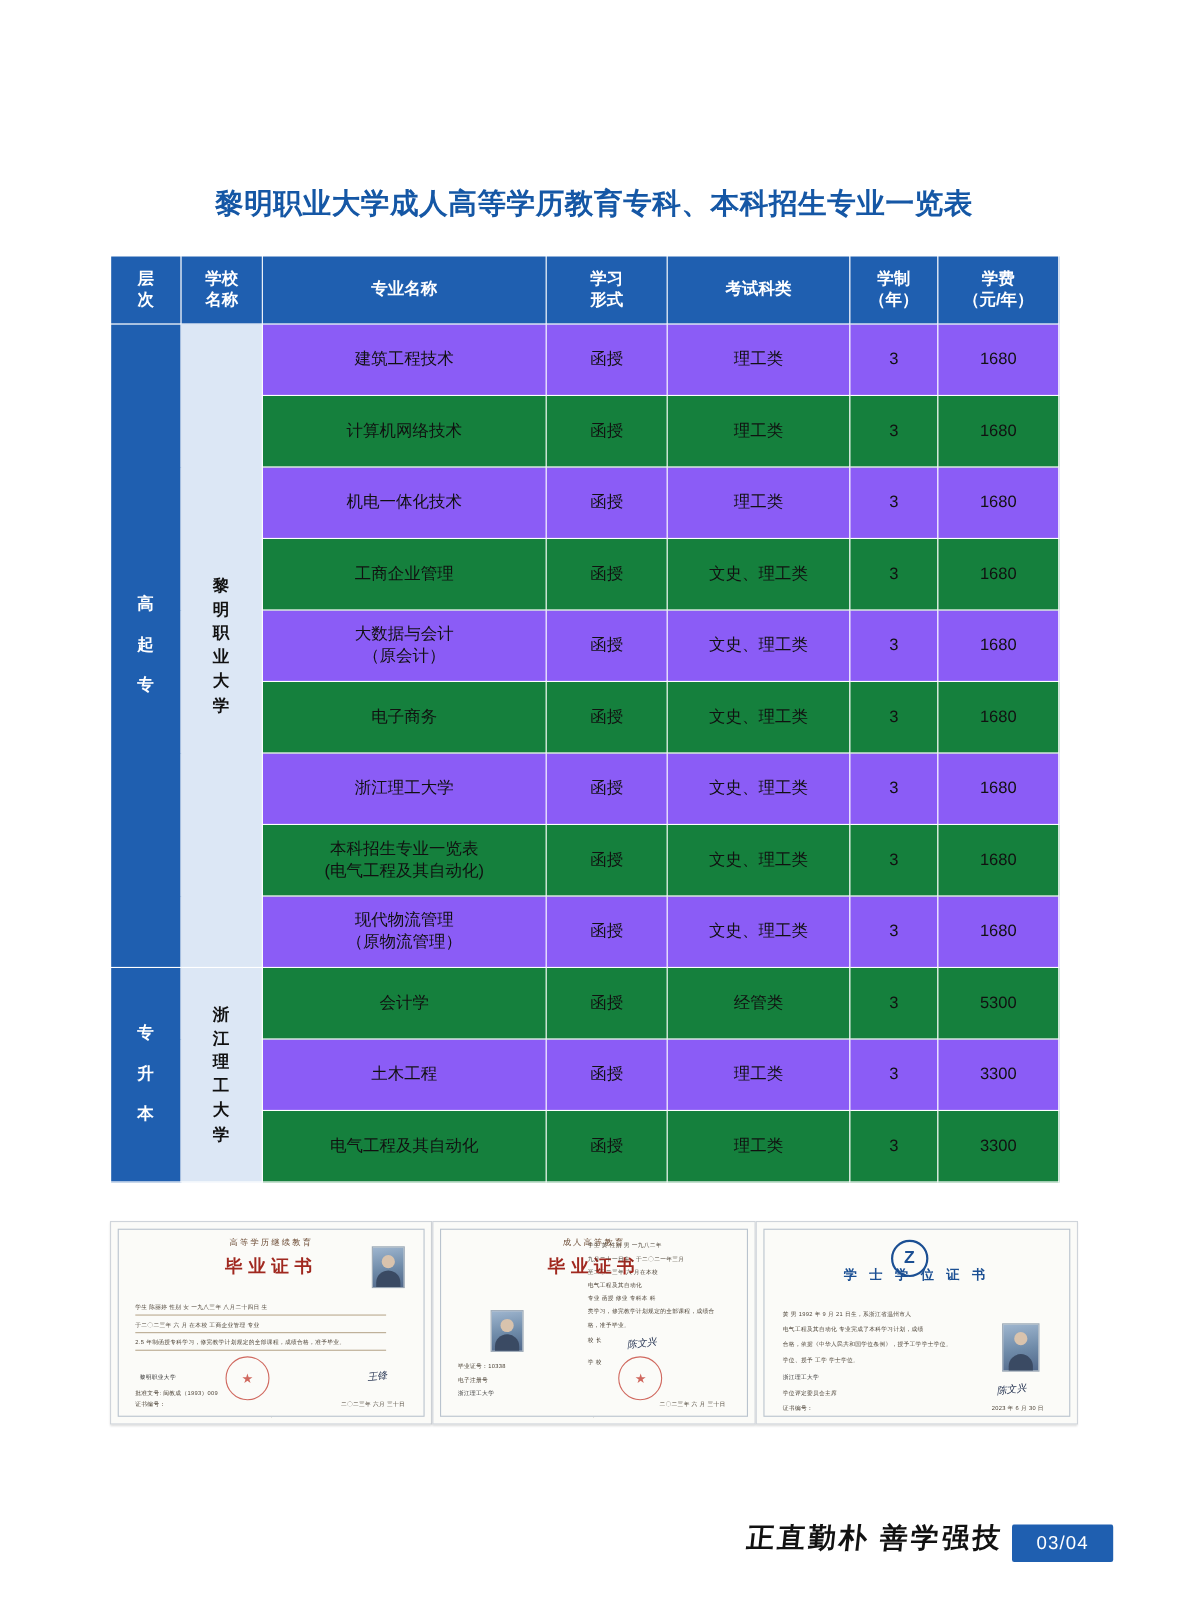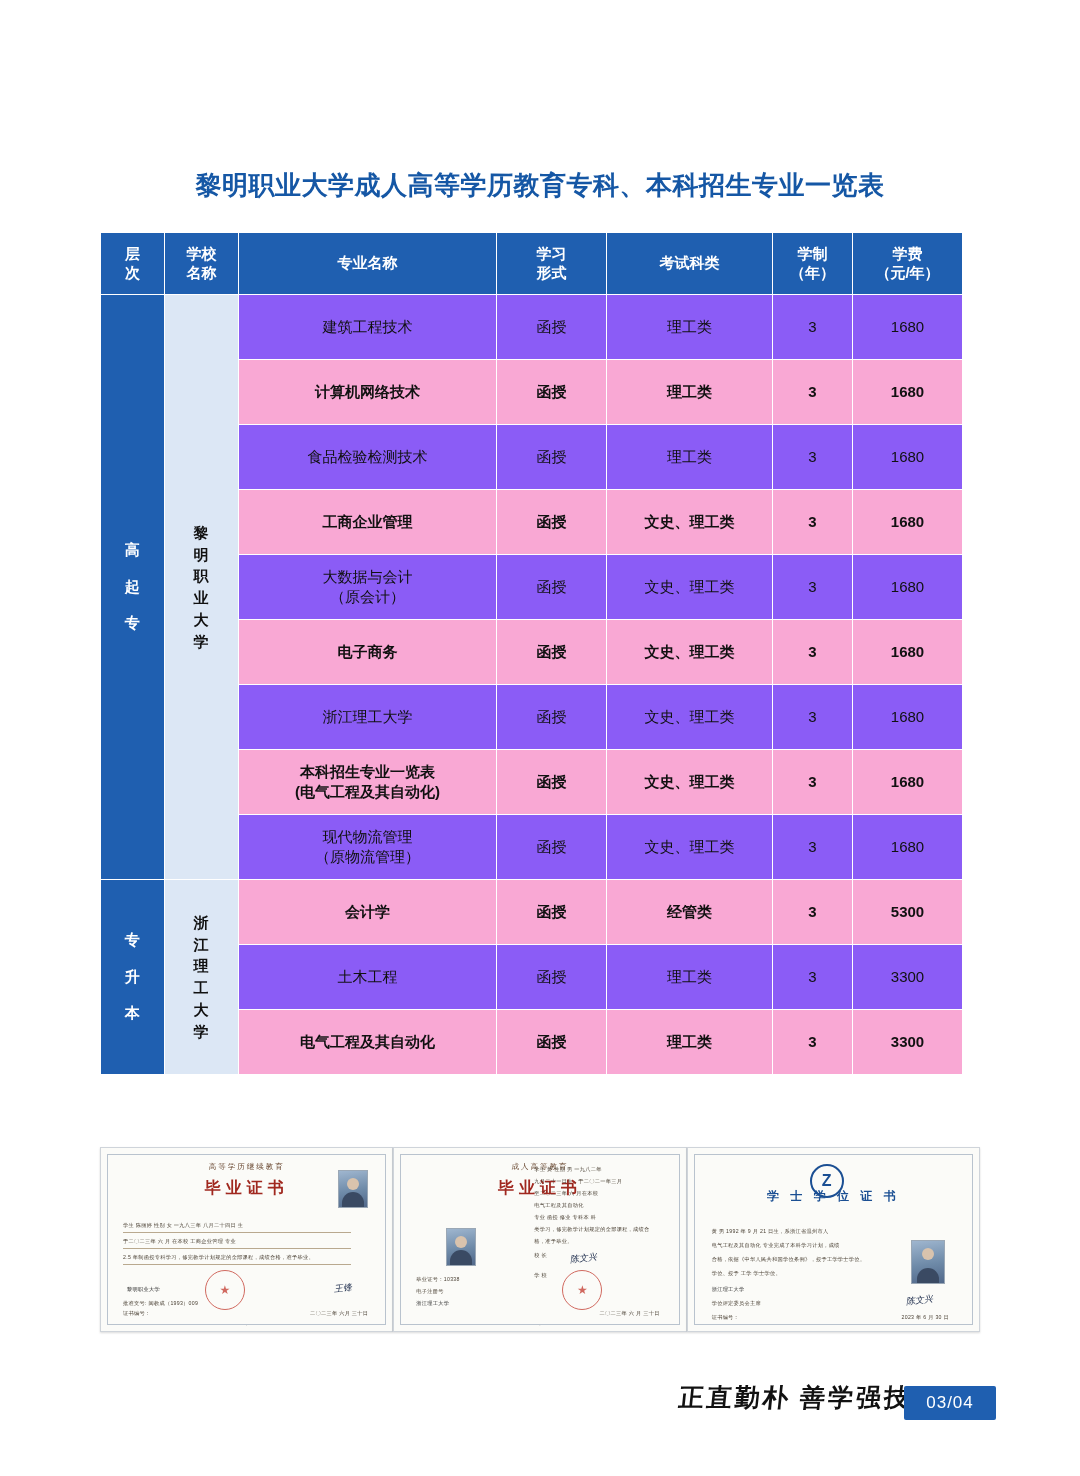--- a/index.html
+++ b/index.html
@@ -84,41 +84,40 @@
     font-weight: bold;
     vertical-align: middle;
   }
   td.school-cell .vtext {
     display: block;
     line-height: 1.45;
     letter-spacing: 1px;
   }
 
   tr.row-a td.data { background: #8b5cf6; }
-  tr.row-b td.data { background: #f9a8d4; font-weight: bold; }
+  tr.row-b td.data { background: #15803d; }
 
   .sub { display: block; }
 
   .cert-row {
     position: absolute;
     top: 1110px;
     left: 100px;
     width: 880px;
     display: flex;
     justify-content: space-between;
   }
   .cert {
     width: 299px;
     height: 185px;
     background: #fbfbf8;
     border: 1px solid #cfd4da;
     position: relative;
     overflow: hidden;
     box-shadow: 0 1px 2px rgba(0,0,0,0.15);
-    margin-top: 37px;
   }
   .cert .inner-border {
     position: absolute;
     inset: 6px;
     border: 1px solid #b9c3ce;
   }
   .cert .ctitle-sm {
     position: absolute;
     top: 14px; left: 0; width: 100%;
     text-align: center;
@@ -226,21 +225,21 @@
     bottom: 62px;
     font-size: 25px;
     font-weight: bold;
     color: #111;
     font-family: "Liberation Serif", serif;
     letter-spacing: 3px;
     transform: skewX(-6deg);
   }
   .page-num {
     position: absolute;
-    right: 84px;
+    right: 68px;
     bottom: 56px;
     width: 92px;
     height: 34px;
     background: #1f5fb0;
     color: #fff;
     font-size: 17px;
     letter-spacing: 1px;
     display: flex;
     align-items: center;
     justify-content: center;
@@ -320,21 +319,21 @@
         <td class="data">1680</td>
       </tr>
       <tr class="row-b">
         <td class="data">计算机网络技术</td>
         <td class="data">函授</td>
         <td class="data">理工类</td>
         <td class="data">3</td>
         <td class="data">1680</td>
       </tr>
       <tr class="row-a">
-        <td class="data">食品检验检测技术</td>
+        <td class="data">机电一体化技术</td>
         <td class="data">函授</td>
         <td class="data">理工类</td>
         <td class="data">3</td>
         <td class="data">1680</td>
       </tr>
       <tr class="row-b">
         <td class="data">工商企业管理</td>
         <td class="data">函授</td>
         <td class="data">文史、理工类</td>
         <td class="data">3</td>

